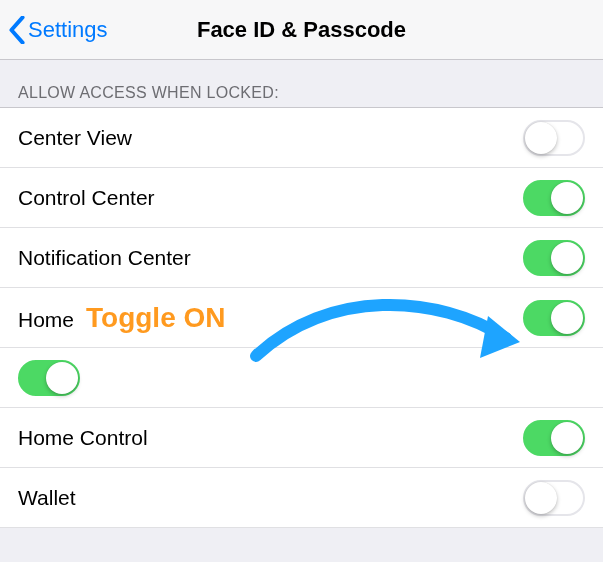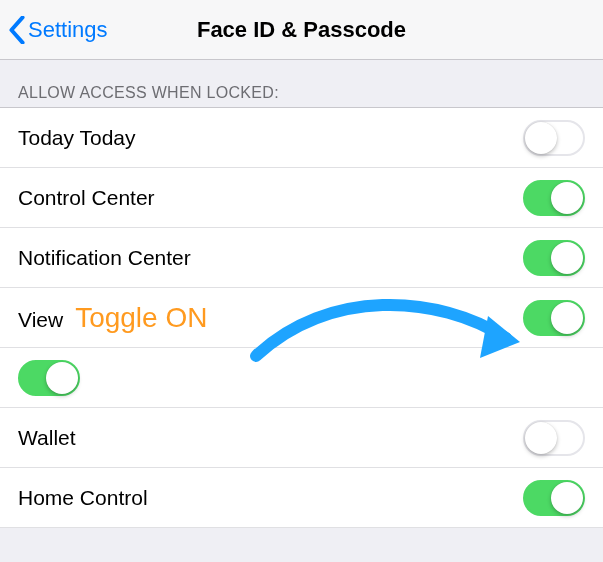--- a/index.html
+++ b/index.html
@@ -91,21 +91,21 @@
       border-radius: 50%;
       background: #fff;
       box-shadow: 0 2px 4px rgba(0,0,0,0.25), 0 0 1px rgba(0,0,0,0.15);
       top: 0;
       transition: left 0.2s;
     }
     .toggle.off .knob { left: 0; }
     .toggle.on .knob { left: 26px; }
     .annotation {
       color: #ff9a1f;
-      font-weight: 400;
+      font-weight: 700;
       font-size: 28px;
       margin-left: 4px;
     }
     .arrow-svg {
       position: absolute;
       left: 248px;
       top: 296px;
       width: 280px;
       height: 85px;
       pointer-events: none;
@@ -124,21 +124,21 @@
   </div>
   <div class="nav-title">Face ID &amp; Passcode</div>
 </div>
 
 <div class="section-header">ALLOW ACCESS WHEN LOCKED:</div>
 
 <div class="list">
 
   <div class="row">
     <div class="label">
-        <span>Today Today</span>
+        <span>Center View</span>
       </div>
     <div class="toggle off">
         <div class="knob"></div>
       </div>
   </div>
 
   <div class="row">
     <div class="label">
         <span>Control Center</span>
       </div>
@@ -151,48 +151,48 @@
     <div class="label">
         <span>Notification Center</span>
       </div>
     <div class="toggle on">
         <div class="knob"></div>
       </div>
   </div>
 
   <div class="row">
     <div class="label">
-      <span>View</span>
+      <span>Home</span>
       <span class="annotation">Toggle ON</span>
     </div>
     <div class="toggle on">
         <div class="knob"></div>
       </div>
   </div>
 
   <div class="row">
     <div class="toggle on">
         <div class="knob"></div>
       </div>
   </div>
 
   <div class="row">
     <div class="label">
+        <span>Home Control</span>
+      </div>
+    <div class="toggle on">
+        <div class="knob"></div>
+      </div>
+  </div>
+
+  <div class="row">
+    <div class="label">
         <span>Wallet</span>
       </div>
     <div class="toggle off">
-        <div class="knob"></div>
-      </div>
-  </div>
-
-  <div class="row">
-    <div class="label">
-        <span>Home Control</span>
-      </div>
-    <div class="toggle on">
         <div class="knob"></div>
       </div>
   </div>
 
 </div>
 
 <svg class="arrow-svg" viewBox="0 0 280 85">
   <defs>
     <marker id="ah" markerWidth="8" markerHeight="8" refX="6" refY="4" orient="auto">
       <path d="M0,0 L8,4 L0,8 Z" fill="#1ea4ff"></path>

